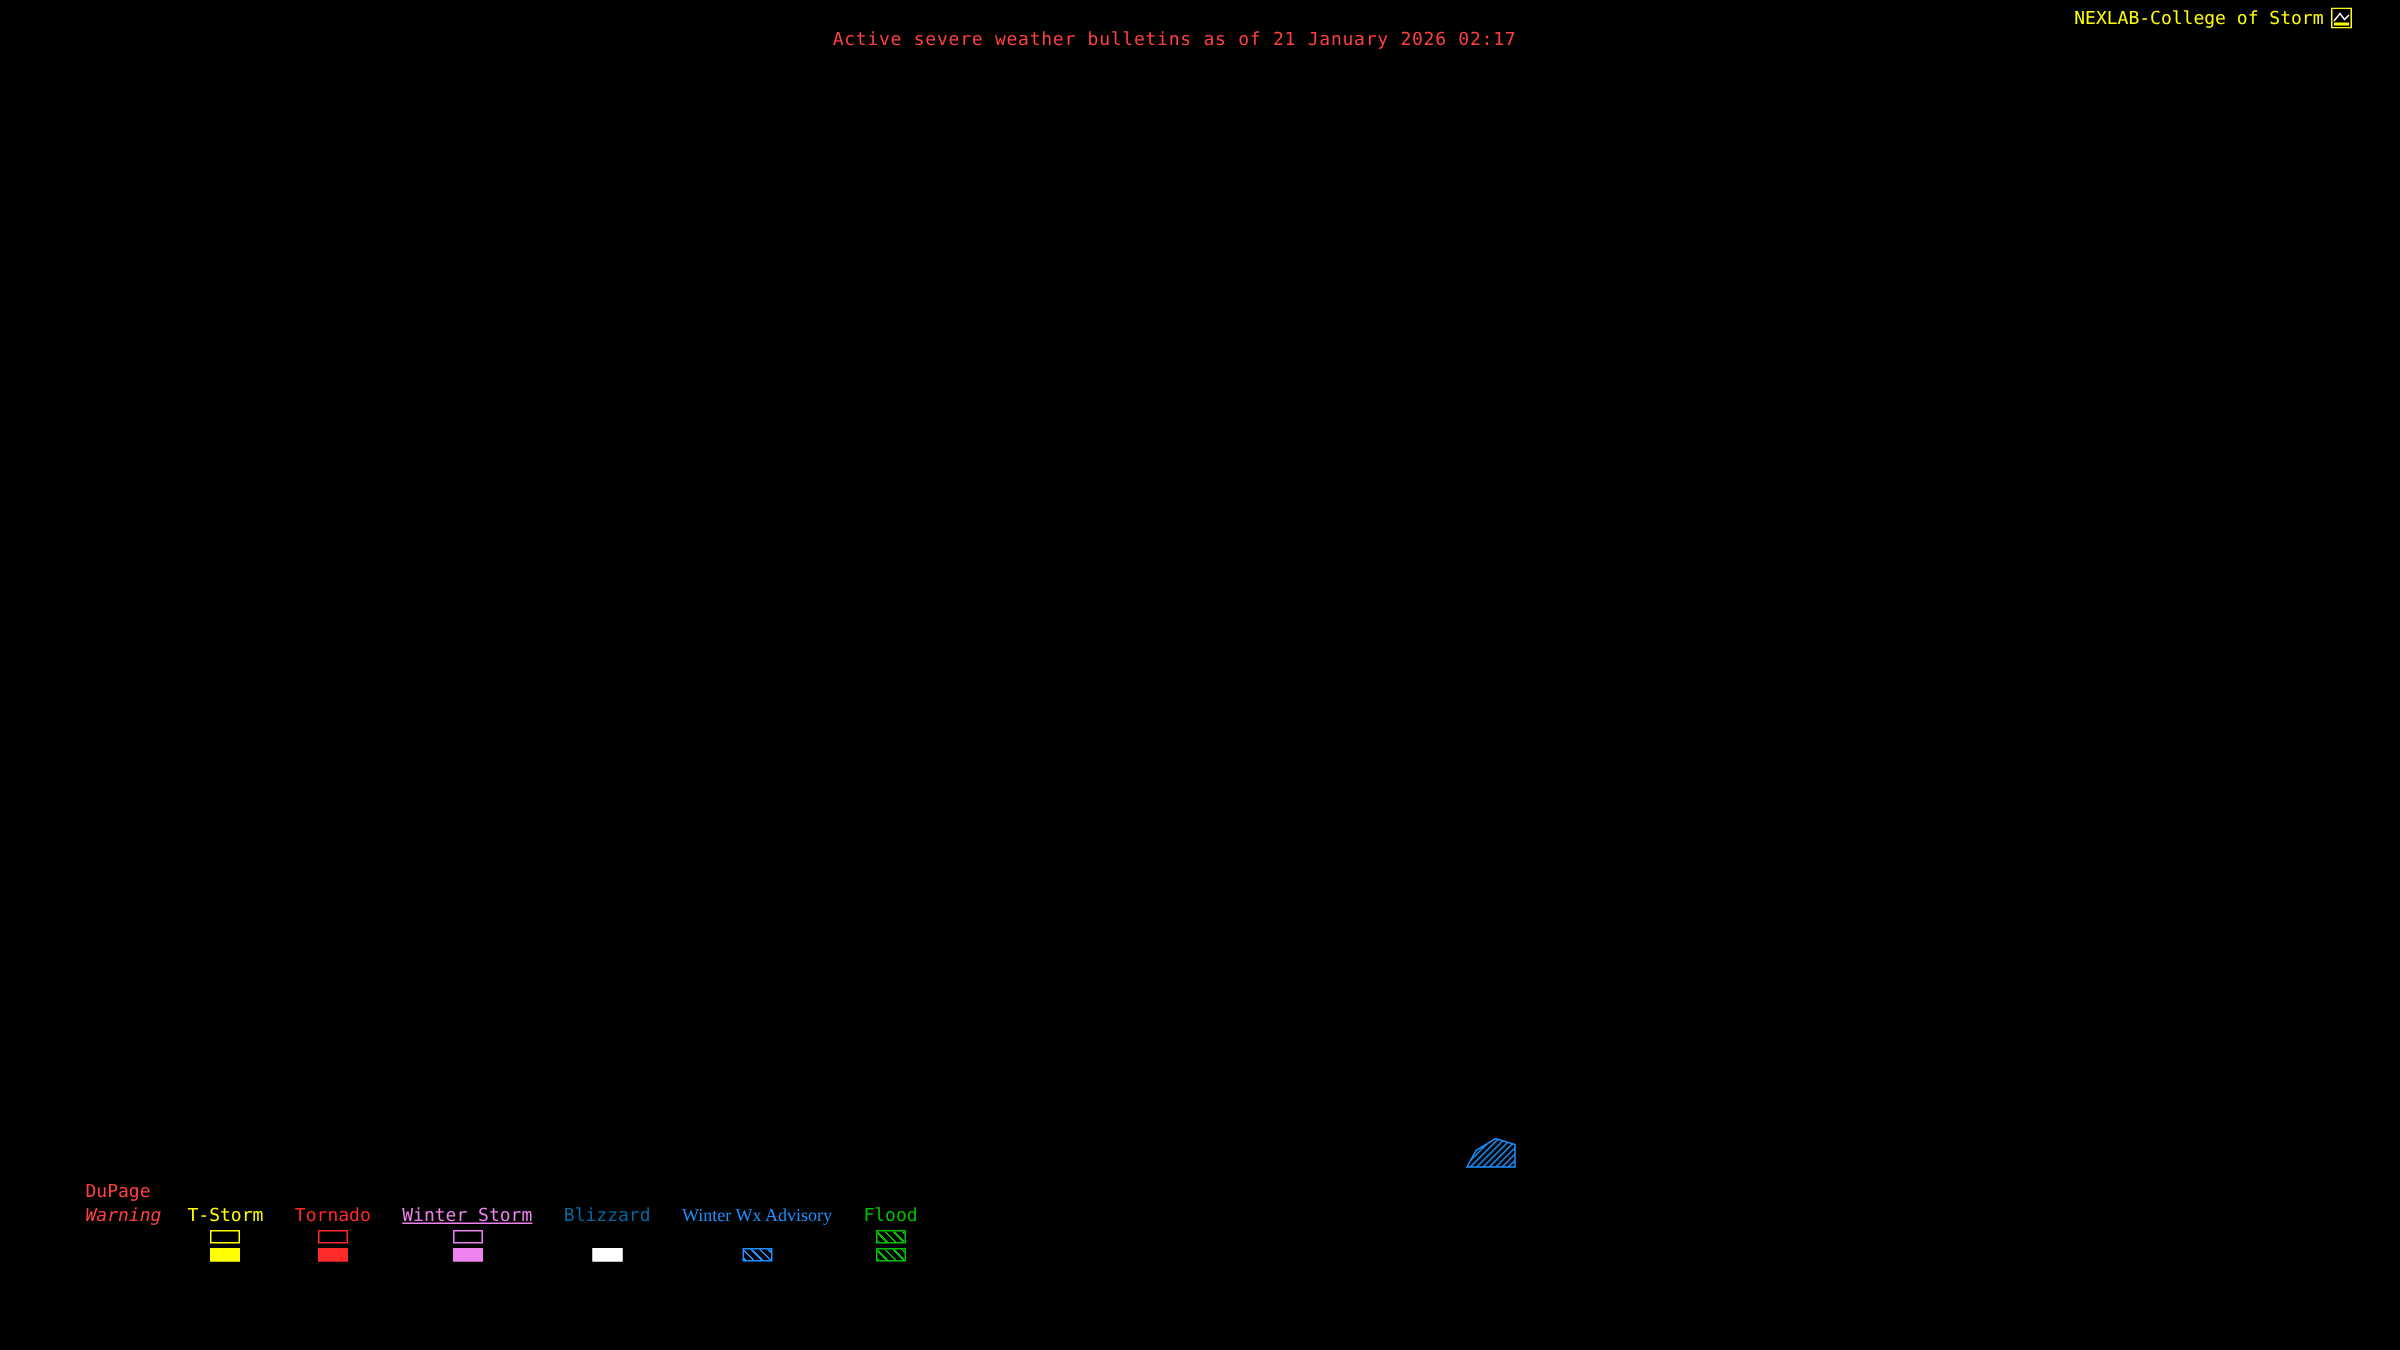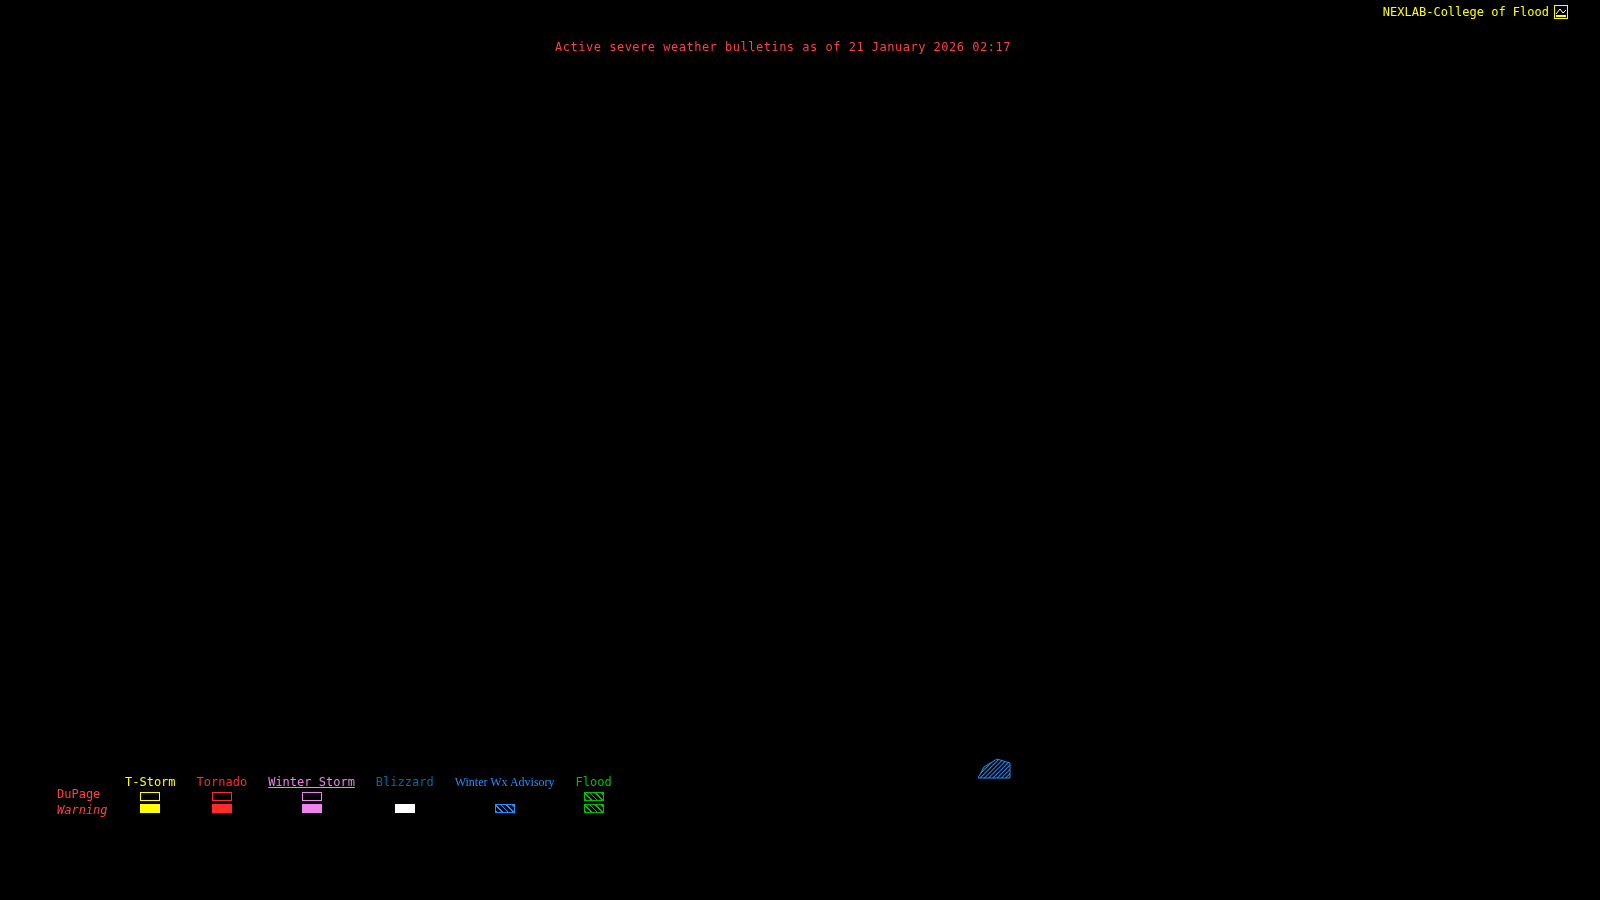--- a/index.html
+++ b/index.html
@@ -10,21 +10,21 @@
   }
   body {
     position:relative;
     font-family:"DejaVu Sans Mono", monospace;
     font-size:12px;
     color:#ffffff;
   }
   .abs { position:absolute; }
 
   #bulletin-title {
-    top:40px; left:783px;
+    top:19px; left:783px;
     transform:translateX(-50%);
     white-space:nowrap;
     letter-spacing:0.5px;
   }
 
   #brand {
     top:5px; right:32px;
     display:flex; align-items:center; gap:5px;
     white-space:nowrap;
   }
@@ -33,21 +33,21 @@
   #legend-row-watch   { left:57px; top:787px; }
   #legend-row-warning { left:57px; top:803px; }
 
   #legend-columns {
     position:absolute;
     left:125px; top:776px;
     display:flex; gap:21px;
     align-items:flex-start;
   }
   .legend-col {
-    display:flex; flex-direction:column; align-items:center;
+    display:flex; flex-direction:column; align-items:center;margin-top:28px;
   }
   .legend-col .hdr { line-height:13px; white-space:nowrap; }
   .box {
     width:20px; height:9px; margin-top:3px;
   }
   .box.none    { visibility:hidden; }
   .box.outline { border:1px solid var(--c); }
   .box.fill    { background:var(--c); border:1px solid var(--c); }
   .box.hatch   {
     border:1px solid var(--c);
@@ -55,21 +55,21 @@
   }
 
   #map-advisory-region { left:975px; top:757px; }
 </style>
 </head>
 <body>
 
 <div class="abs" id="bulletin-title" style="color: rgb(255, 64, 64);">Active severe weather bulletins as of 21 January 2026 02:17</div>
 
 <div class="abs" id="brand">
-  <span style="color: rgb(255, 255, 0);">NEXLAB-College of Flood</span>
+  <span style="color: rgb(255, 255, 0);">NEXLAB-College of Storm</span>
   <svg width="14" height="14" viewBox="0 0 14 14" aria-hidden="true">
     <rect x="0.5" y="0.5" width="13" height="13" fill="#000000" stroke="#ffff00"></rect>
     <path d="M2 9 L6 4 L9 8 L12 5" stroke="#ffffff" stroke-width="1" fill="none"></path>
     <rect x="2" y="10" width="10" height="2" fill="#ffff00"></rect>
   </svg>
 </div>
 
 <svg class="abs" id="map-advisory-region" width="40" height="24" viewBox="0 0 40 24" style="color: rgb(30, 144, 255);">
   <defs>
     <pattern id="blue-hatch" width="3" height="3" patternUnits="userSpaceOnUse" patternTransform="rotate(45)">

